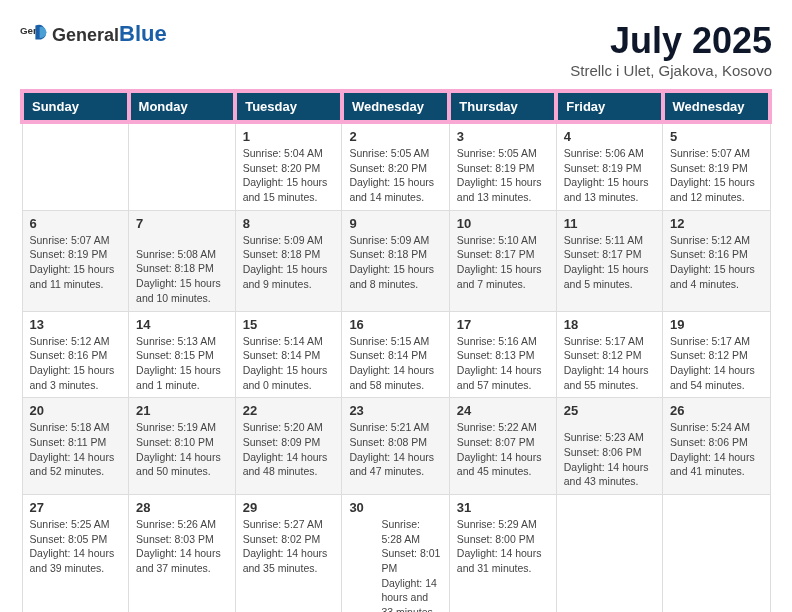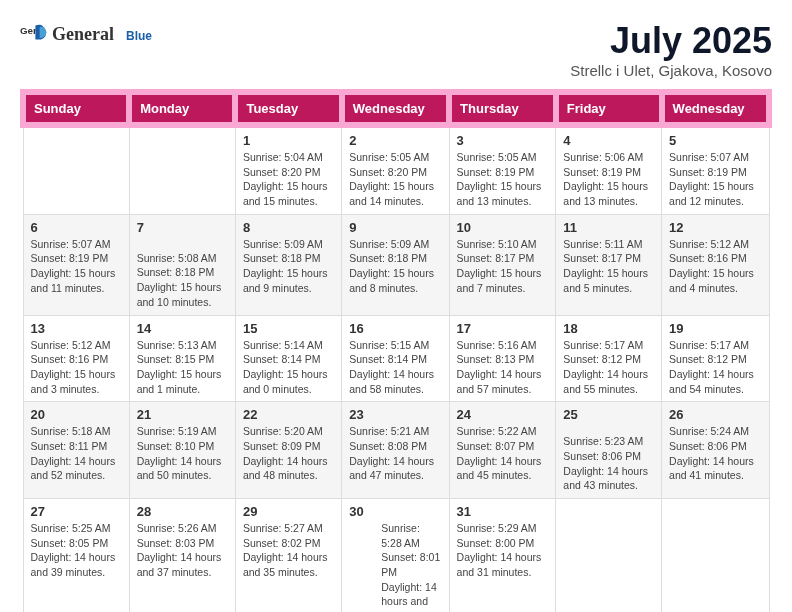--- a/index.html
+++ b/index.html
@@ -36,26 +36,26 @@
     .location-title {
       font-size: 15px;
       color: #555;
     }
     .calendar {
       width: 100%;
       border-collapse: collapse;
       border: 1px solid #ccc;
     }
     .calendar th {
-      background-color: #be185d;
+      background-color: #0c4a6e;
       color: #fff;
       text-align: left;
       padding: 6px 8px;
       font-size: 13px;
-      border: 6px solid #f9a8d4;
+      border: 4px solid #f9a8d4;
     }
     .calendar td {
       vertical-align: top;
       border: 1px solid #ddd;
       padding: 5px 7px;
       width: 108px;
       min-height: 80px;
       background: #fff;
     }
     .calendar tr:nth-child(even) td {
@@ -80,21 +80,21 @@
 <body>
 
 <div class="header">
   <div class="logo">
     <svg class="logo-icon" viewBox="0 0 40 40" xmlns="http://www.w3.org/2000/svg">
       <text x="0" y="20" font-size="14" font-weight="bold" fill="#333">Gen</text>
       <path d="M22,8 Q32,4 36,14 Q40,24 30,28 L22,28 Z" fill="#1a5fa8"></path>
       <path d="M28,10 Q36,8 38,18 Q36,26 28,26 Z" fill="#4a9fd4"></path>
     </svg>
     <div>
-      <span style="font-size:18px;font-weight:bold;color:#333;font-family:Liberation Serif, serif;">General</span><span style="font-size:12px;font-weight:bold;color:#1a5fa8;margin-left:12px;">Blue</span>
+      <span style="font-size:18px;font-weight:bold;color:#333;">General</span><span style="font-size:22px;font-weight:bold;color:#1a5fa8;">Blue</span>
     </div>
   </div>
   <div class="title-block">
     <div class="month-title">July 2025</div>
     <div class="location-title">Strellc i Ulet, Gjakova, Kosovo</div>
   </div>
 </div>
 
 <table class="calendar">
   <thead>

